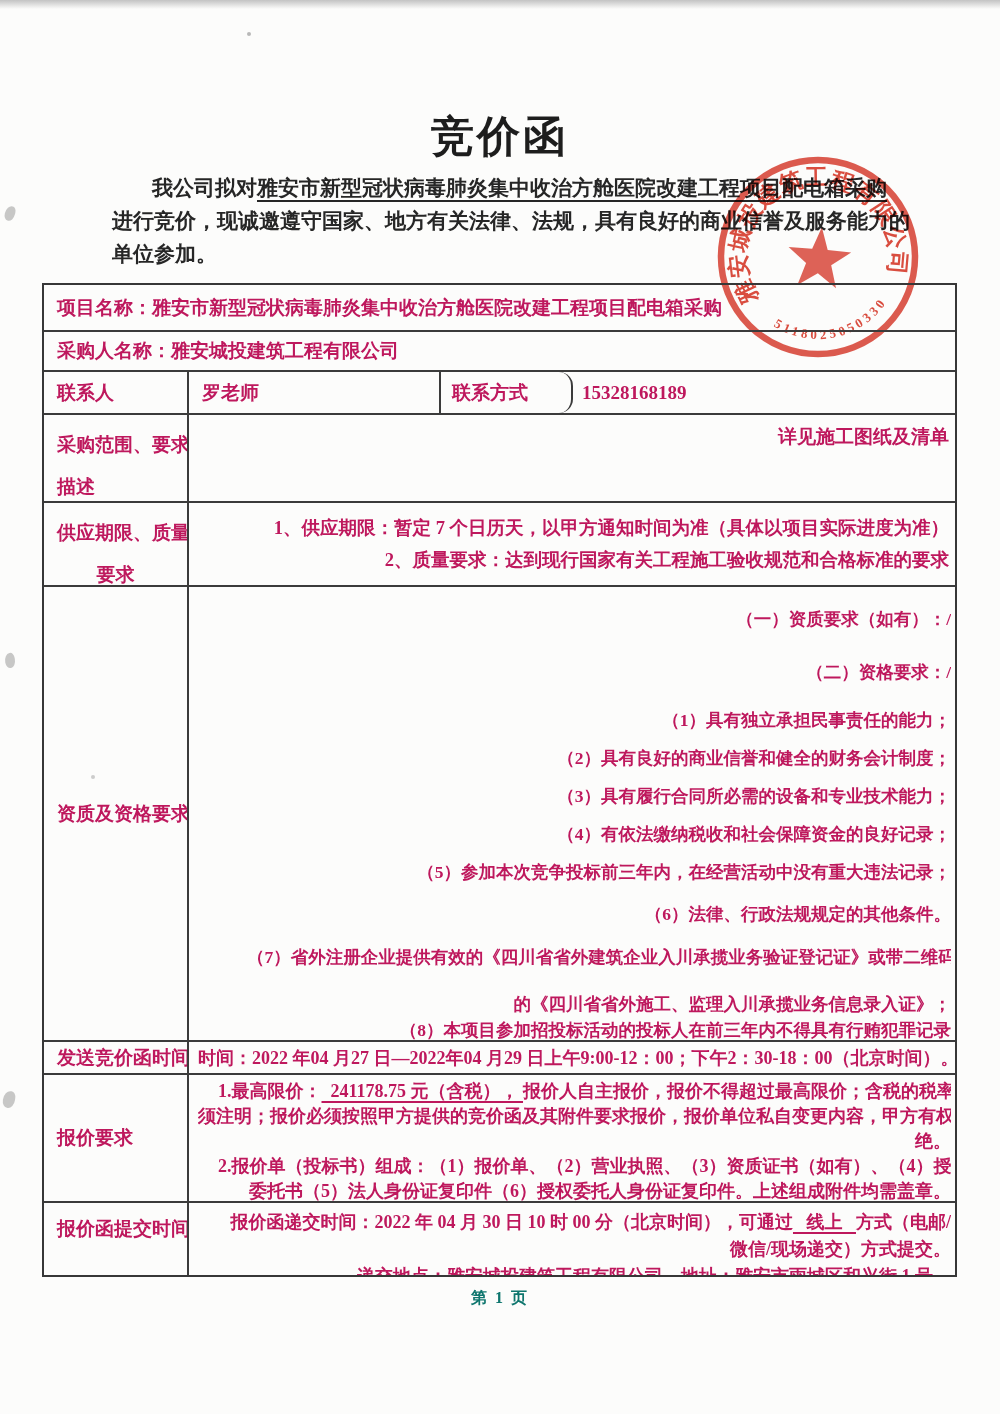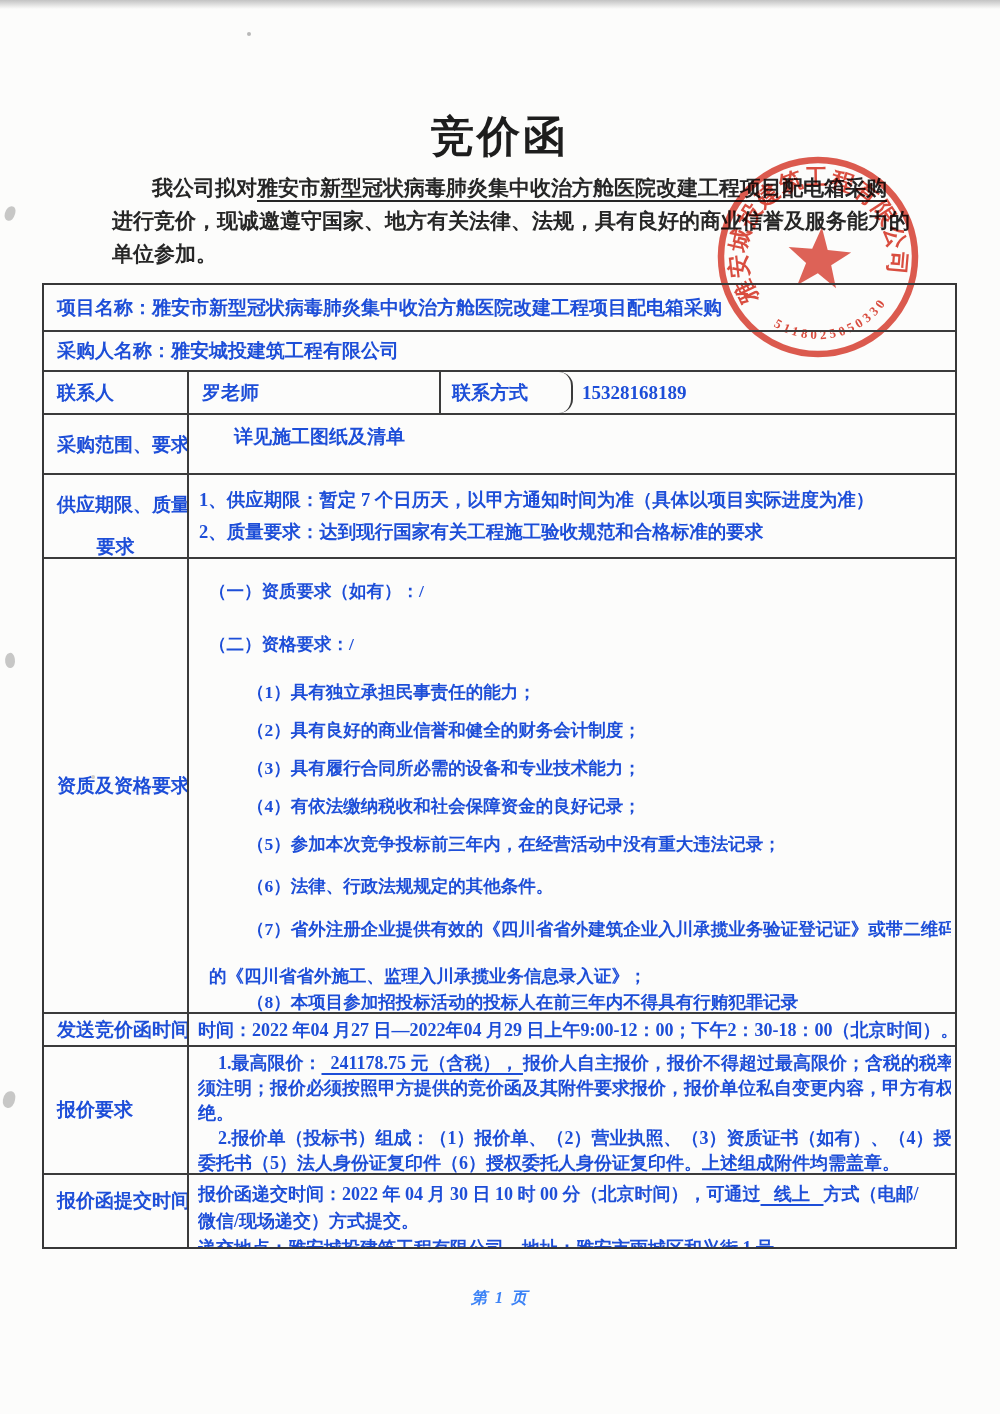--- a/index.html
+++ b/index.html
@@ -26,31 +26,31 @@
     font-size:43px; font-weight:700; letter-spacing:3px; color:#1d1d1d; }
 
   .intro { position:absolute; left:112px; top:172px; width:846px;
     font-size:21px; font-weight:600; line-height:33px; color:#262626; }
   .iline { white-space:nowrap; }
   .iline .ind { display:inline-block; width:40px; }
   .u-solid { text-decoration:underline; text-underline-offset:5px; text-decoration-thickness:1.5px; }
 
   
   .tbl { position:absolute; left:42px; top:283px; width:915px;
-    border:2px solid #373737; background:transparent; font-size:19px; color:#1d4ed8; }
+    border:2px solid #373737; background:transparent; font-size:19px; color:#be185d; }
   .row { display:flex; border-top:2px solid #3b3b3b; }
   .row.first { border-top:none; }
   .r1 { height:45px; } .r2 { height:40px; } .r3 { height:43px; }
-  .r4 { height:60px;font-family:Liberation Serif, serif; } .r5 { height:84px; } .r6 { height:455px; }
+  .r4 { height:88px;font-family:Liberation Serif, serif; } .r5 { height:84px; } .r6 { height:455px; }
   .r7 { height:33px; } .r8 { height:128px; } .r9 { height:74px; }
   .cell { overflow:hidden; white-space:nowrap; }
   .full { width:100%; display:flex; align-items:center; padding-left:13px; font-weight:700; }
   .lab { width:145px; border-right:2px solid #3b3b3b; font-weight:700; padding-left:13px; flex:none; }
   .lab.vc { display:flex; align-items:center;text-align:center; }
-  .c-rest { flex:1; }
+  .c-rest { flex:1;text-align:right; }
   .r3 .cell { display:flex; align-items:center; font-weight:700; }
   .c-name { width:252px; border-right:2px solid #3b3b3b; padding-left:13px; }
   .c-plab { width:132px; border-right:2px solid #3b3b3b; padding-left:11px;border-radius:14px; }
   .c-phone { flex:1; padding-left:9px; }
   .lab2 { padding-top:9px; line-height:42px; }
   .lab2 .l2c { text-align:center; padding-right:13px; }
   .r4 .c-rest { padding:9px 6px 0 45px; font-weight:600; }
   .r5 .c-rest { padding:9px 6px 0 10px; font-weight:700; line-height:32px; font-size:18.5px; }
   .r6 .c-rest { padding:13px 4px 0 0; font-size:17.5px; font-weight:600; }
   .q { line-height:38px; padding-left:20px; white-space:nowrap; overflow:hidden; }
@@ -60,21 +60,21 @@
   .q.mt9 { margin-top:9px; } .q.mtneg { margin-top:-12px; }
   .r7 .c-rest { display:flex; align-items:center; padding-left:9px; font-weight:700; font-size:18px; }
   .r8 .c-rest, .r9 .c-rest { padding:4px 4px 12px 9px; font-weight:700; font-size:18px; line-height:25px; }
   .r9 .c-rest { padding-top:6px; line-height:27px; }
   .r9 .lab { padding-top:13px; }
   .tline { white-space:nowrap; overflow:hidden; }
   .tline.ind { text-indent:20px; }
   .u-seg { text-decoration:underline; text-underline-offset:4px; text-decoration-thickness:1.5px; white-space:pre; }
 
   .footer { position:absolute; left:0; top:1288px; width:1000px; text-align:center;
-    font-size:16px; font-weight:600; letter-spacing:2px; color:#3b82f6;font-style:italic; }
+    font-size:16px; font-weight:600; letter-spacing:2px; color:#0f766e; }
 
   .stamp { position:absolute; left:713px; top:152px; mix-blend-mode:multiply; opacity:.9; }
   .stamp text { font-family:"Liberation Serif","DejaVu Serif",serif; }
 </style>
 </head>
 <body>
 
 <div class="page">
   <div class="top-edge"></div>
   <div class="speck sp1"></div>

